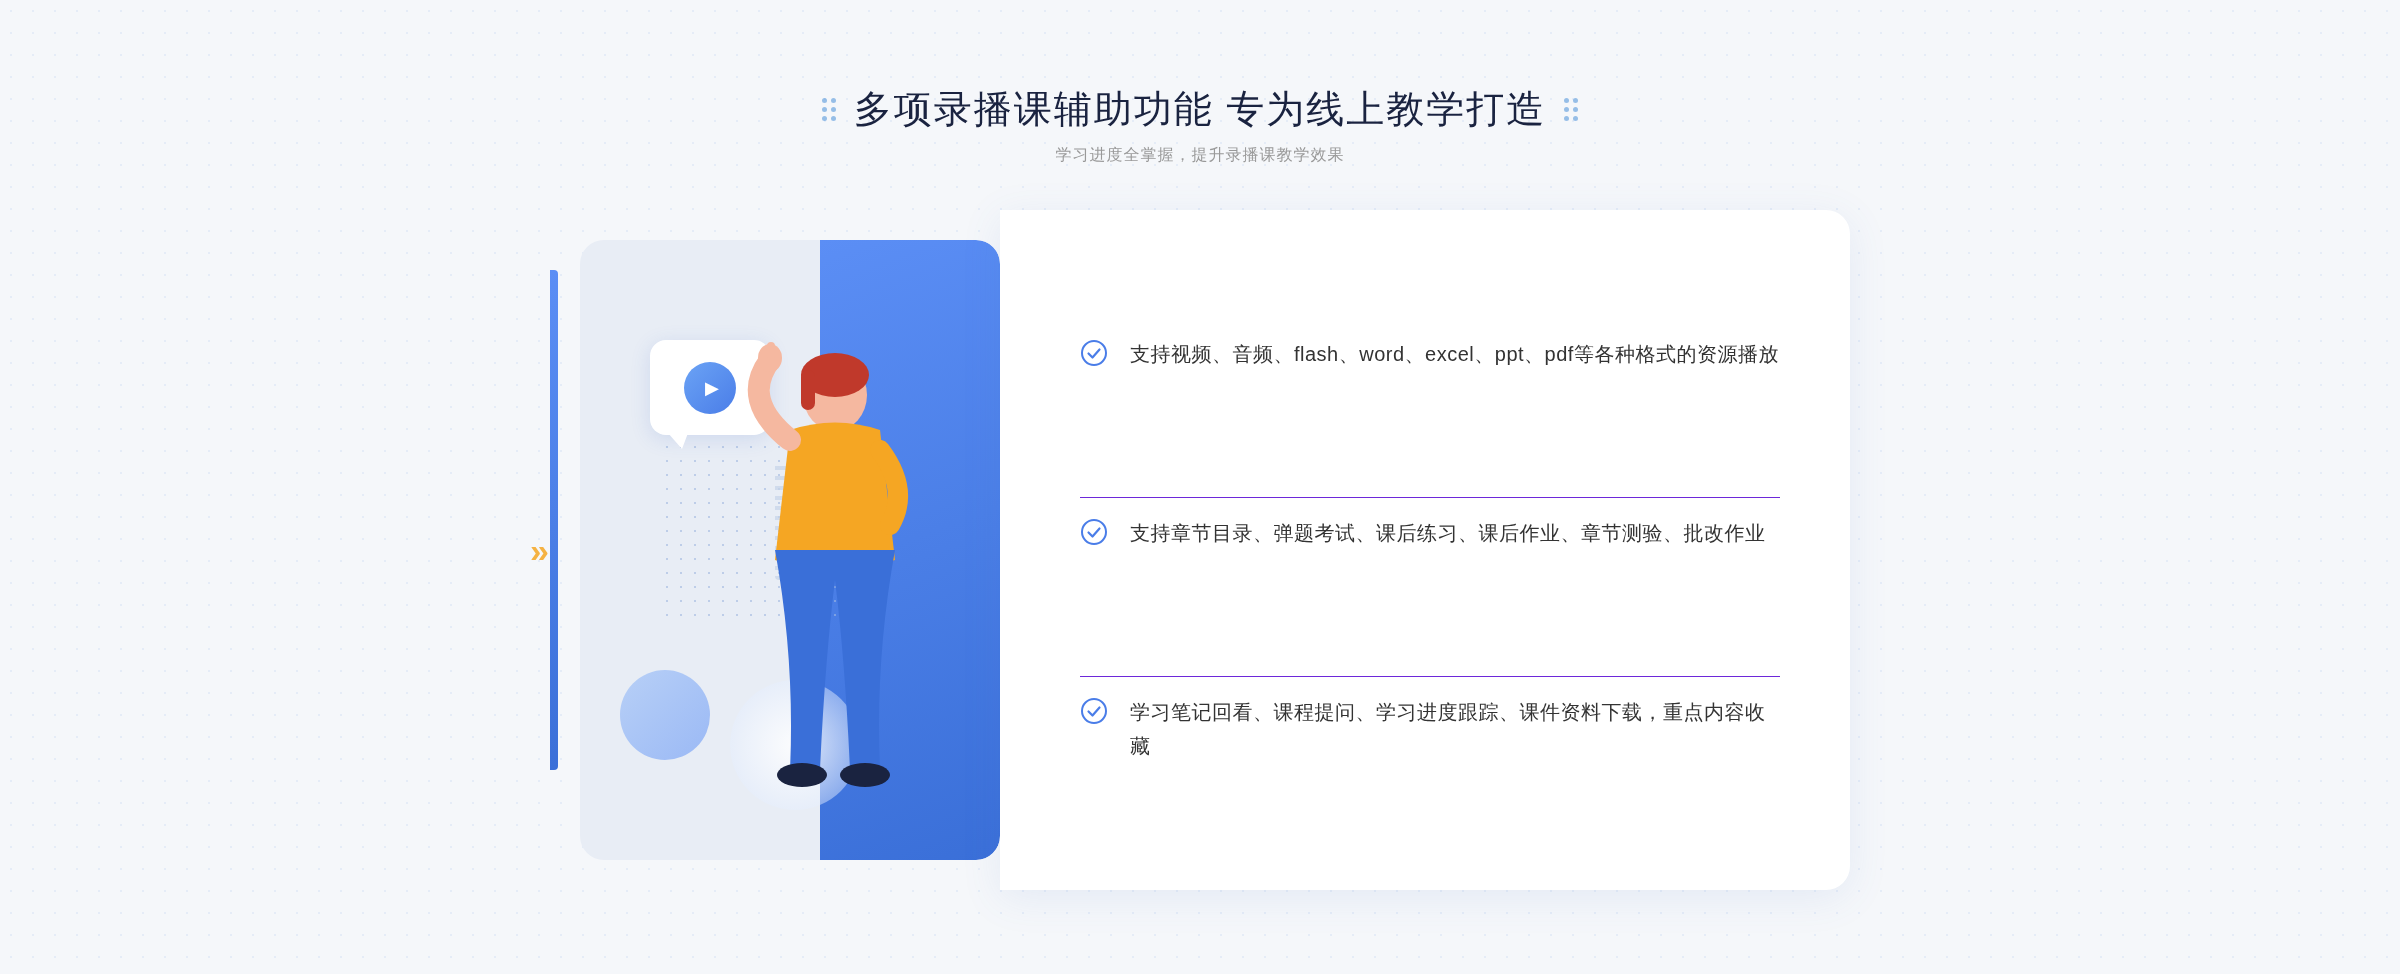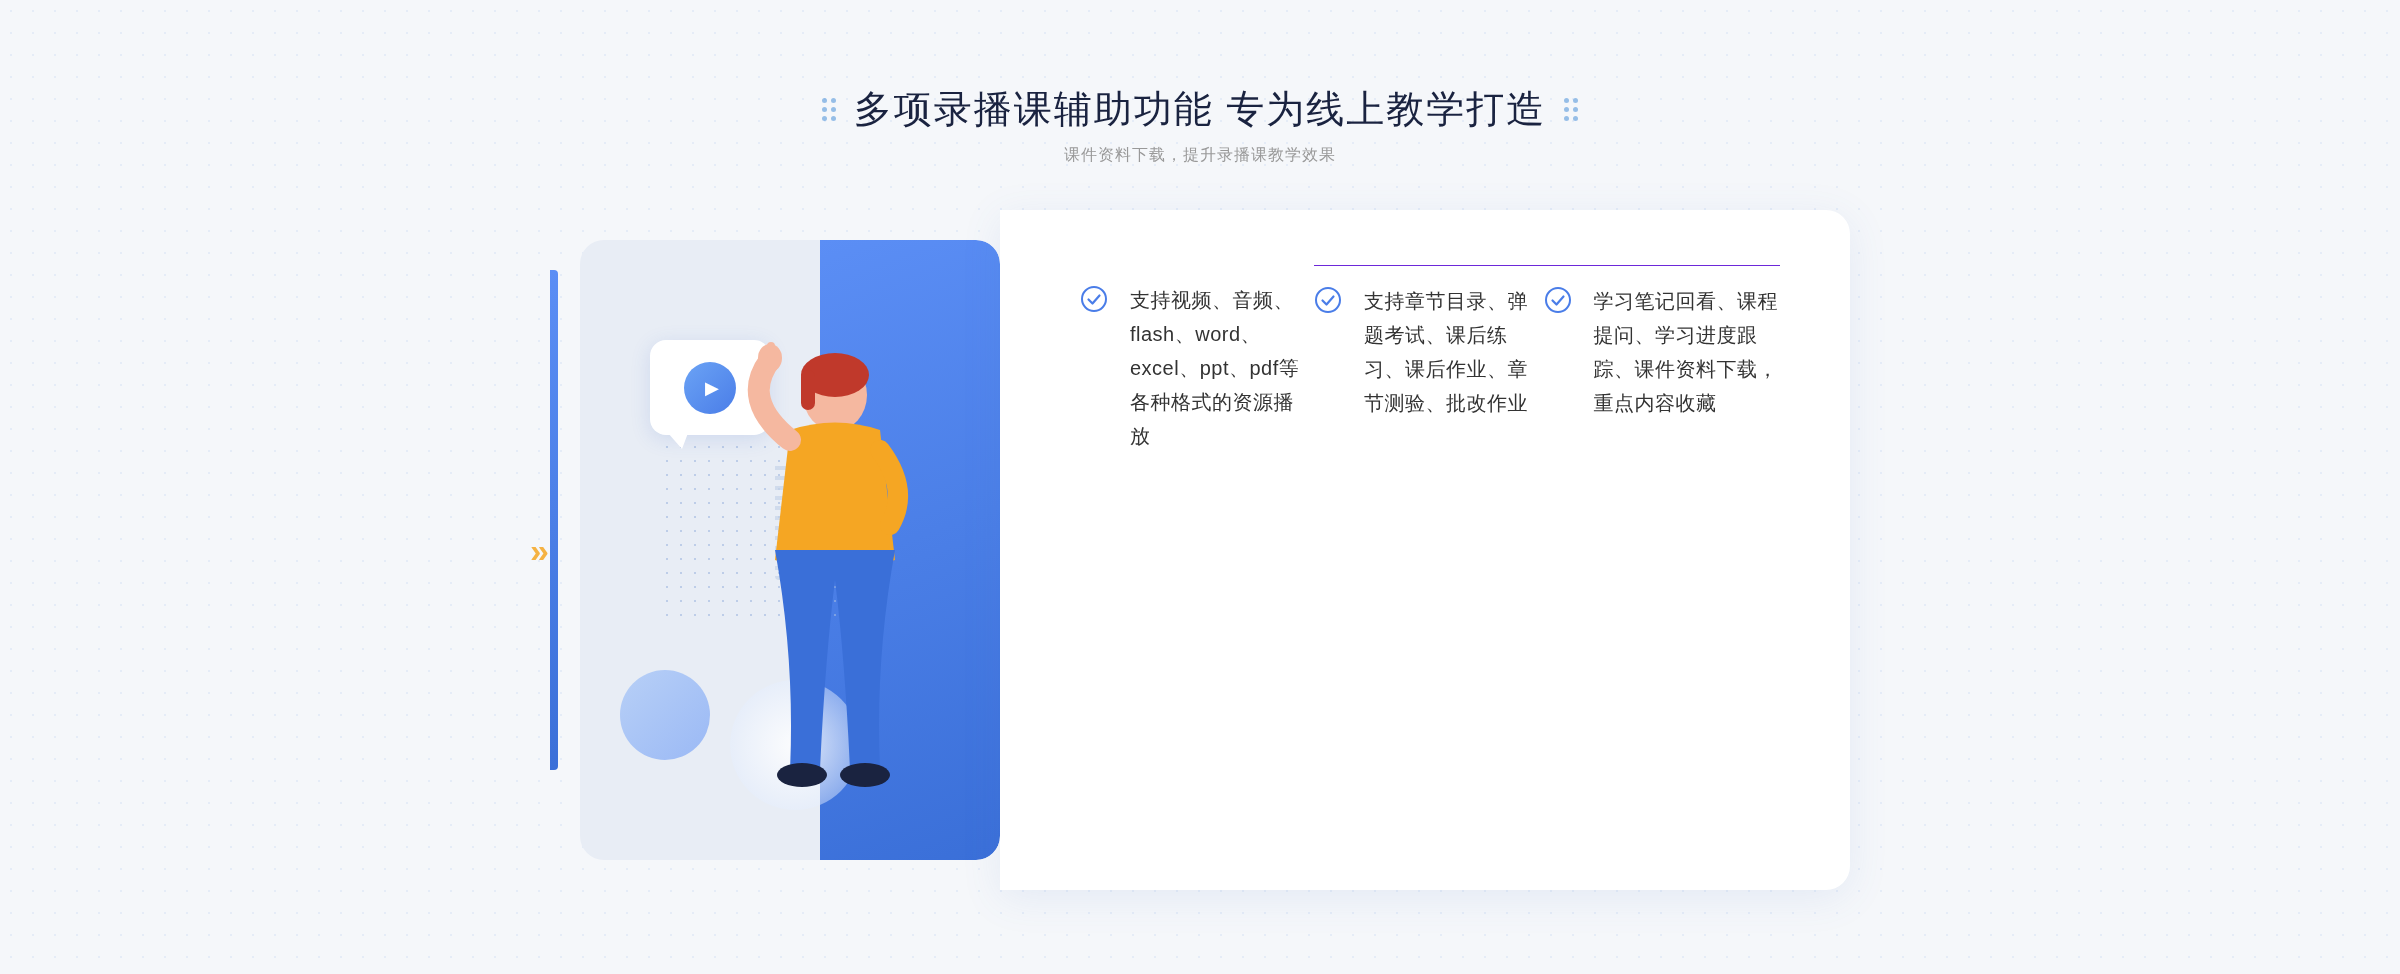--- a/index.html
+++ b/index.html
@@ -219,21 +219,21 @@
       width: 260px;
       height: 520px;
     }
     
     .content-card {
       flex: 1;
       background: white;
       border-radius: 0 24px 24px 0;
       padding: 55px 70px 55px 80px;
       display: flex;
-      flex-direction: row;
+      flex-direction: column;
       justify-content: space-around;
       box-shadow: 0 8px 40px rgba(80,120,200,0.10);
       margin-left: -30px;
       z-index: 2;
     }
     .feature-item {
       display: flex;
       align-items: flex-start;
       gap: 22px;
       padding: 18px 0;
@@ -298,21 +298,21 @@
         <span>
             <i></i>
             <i></i>
           </span>
         <span>
             <i></i>
             <i></i>
           </span>
       </div>
     </div>
-    <p class="header-subtitle">课件资料下载，提升录播课教学效果</p>
+    <p class="header-subtitle">学习进度全掌握，提升录播课教学效果</p>
   </div>
 
   <div class="main-card">
 
     <div class="illustration-side">
       <div class="illus-bg-card">
         <div class="illus-blue-panel"></div>
         <div class="illus-dots-pattern"></div>
         <div class="deco-stripes"></div>
         <div class="deco-light-circle"></div>

